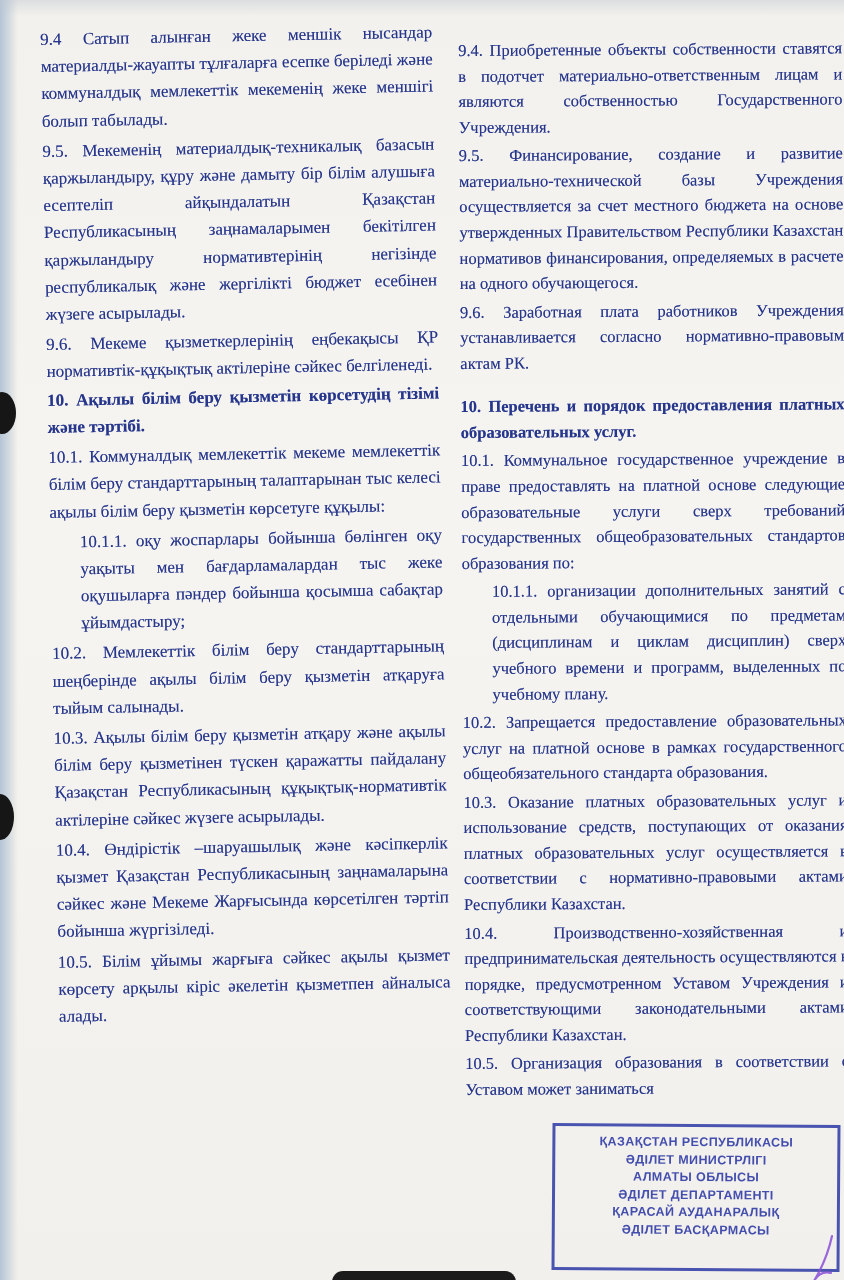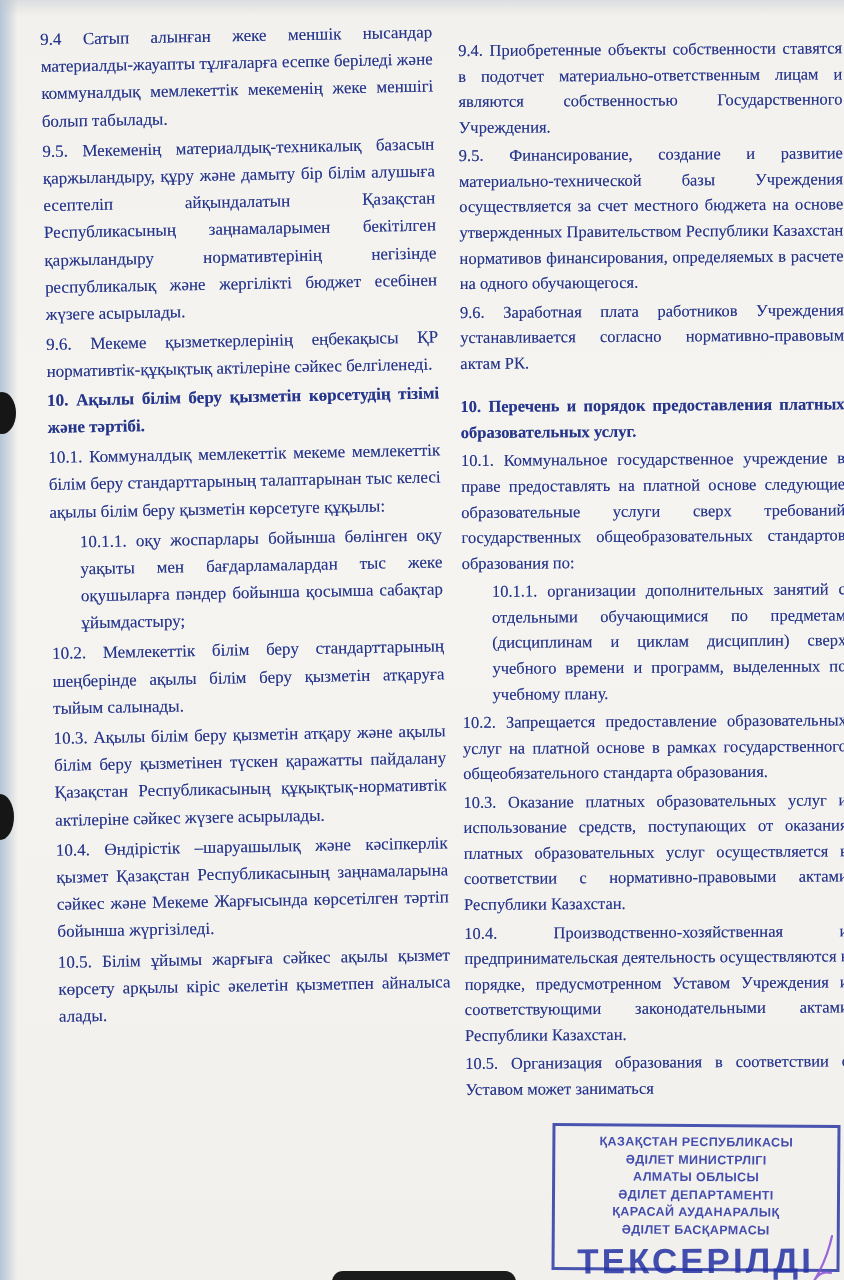--- a/index.html
+++ b/index.html
@@ -112,20 +112,19 @@
   <div class="binder-hole hole-2"></div>
   <div class="bottom-shape"></div>
 
   <div class="stamp">
     <div class="stamp-line">ҚАЗАҚСТАН РЕСПУБЛИКАСЫ</div>
     <div class="stamp-line">ӘДІЛЕТ МИНИСТРЛІГІ</div>
     <div class="stamp-line">АЛМАТЫ ОБЛЫСЫ</div>
     <div class="stamp-line">ӘДІЛЕТ ДЕПАРТАМЕНТІ</div>
     <div class="stamp-line">ҚАРАСАЙ АУДАНАРАЛЫҚ</div>
     <div class="stamp-line">ӘДІЛЕТ БАСҚАРМАСЫ</div>
-    <div class="stamp-big">ТЕКСЕРІЛДІ</div>
   </div>
 
   <svg class="pen-mark" width="34" height="50" viewBox="0 0 34 50">
     <path d="M26 2 C23 16 17 32 8 47 M8 47 C12 40 18 37 25 39" fill="none" stroke="#8a4fd6" stroke-width="2.2" stroke-linecap="round" opacity="0.85"></path>
   </svg>
 
 </div>
 
 </body></html>

